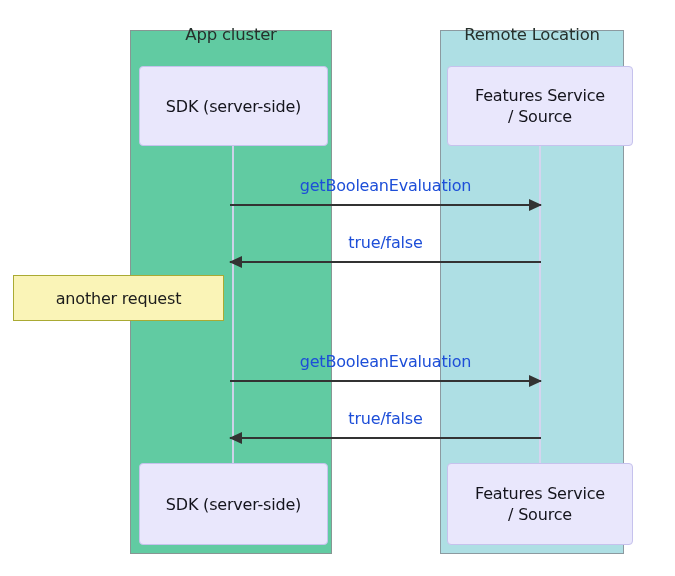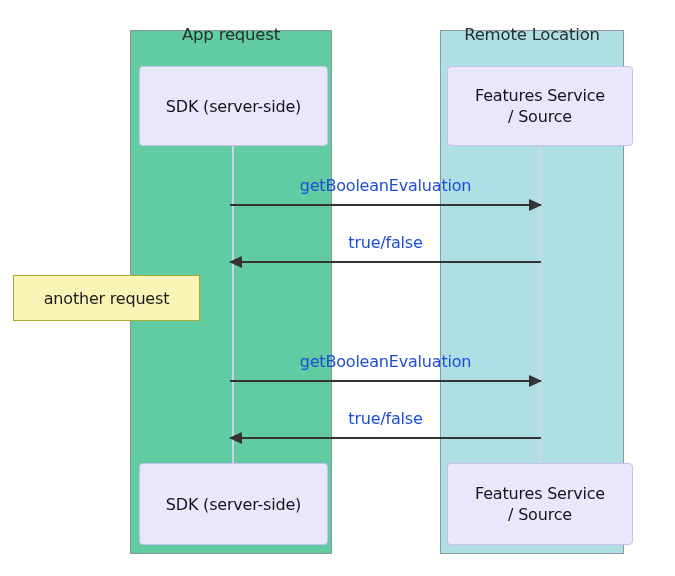--- a/index.html
+++ b/index.html
@@ -100,38 +100,38 @@
     border-bottom:6px solid transparent;
   }
   .msg1{top:176px;}
   .msg2{top:233px;}
   .msg3{top:352px;}
   .msg4{top:409px;}
   
   .note{
     position:absolute;
     left:13px;top:275px;
-    width:187px;height:46px;
+    width:211px;height:46px;
     background:#FAF4B7;
     border:1.5px solid #AAAA33;
     box-sizing:border-box;
     display:flex;align-items:center;justify-content:center;
     font-size:16px;
     color:#1c1c1c;
     letter-spacing:-0.2px;
     z-index:5;
   }
 </style>
 </head>
 <body>
 
 <div class="canvas">
 
   <div class="group group-app">
-    <div class="group-label">App request</div>
+    <div class="group-label">App cluster</div>
   </div>
   <div class="group group-remote">
     <div class="group-label">Remote Location</div>
   </div>
 
   <div class="lifeline lifeline-left"></div>
   <div class="lifeline lifeline-right"></div>
 
   <div class="actor actor-tl">SDK (server-side)</div>
   <div class="actor actor-tr">Features Service

